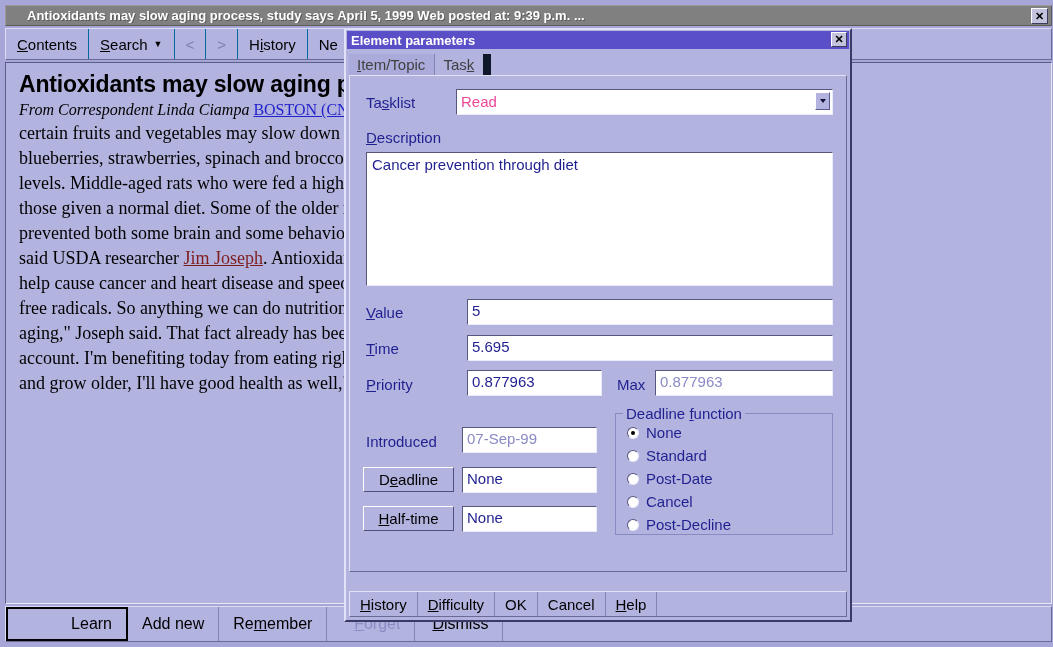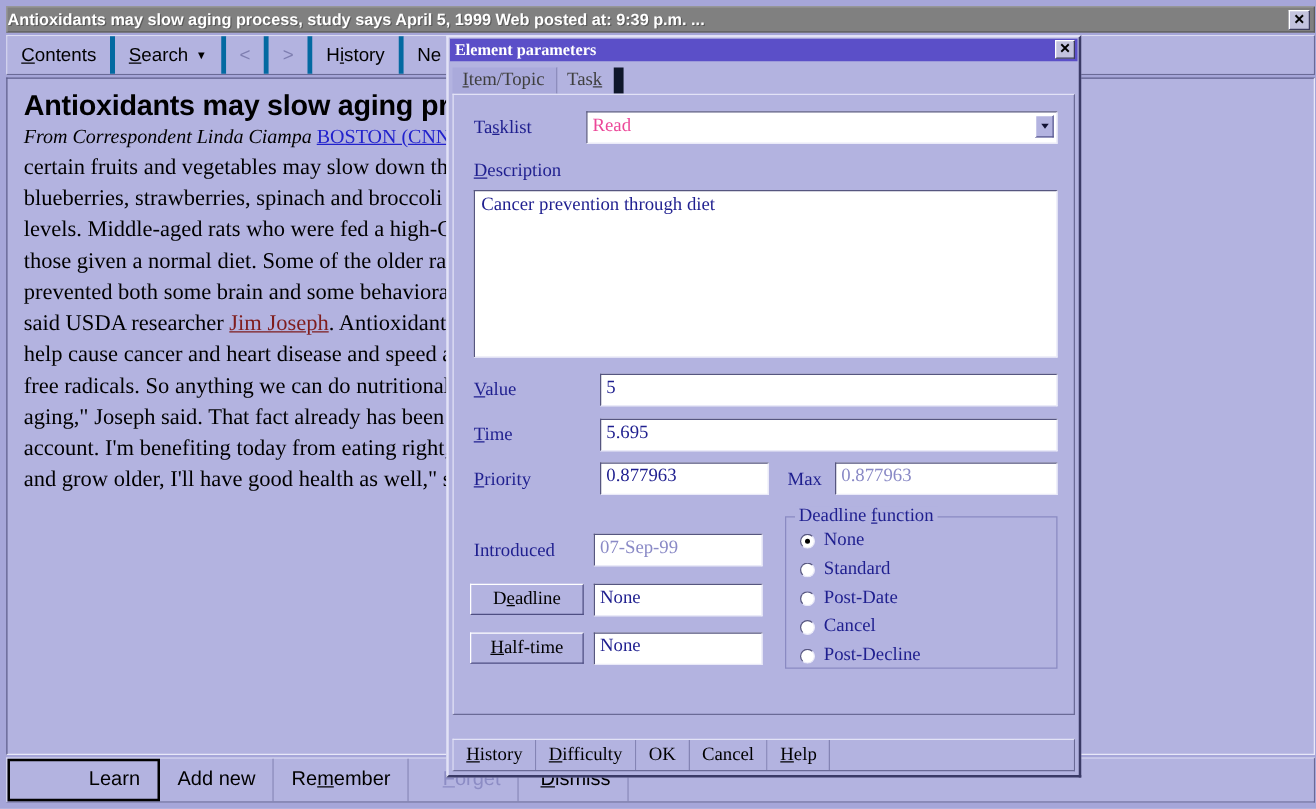--- a/index.html
+++ b/index.html
@@ -40,21 +40,21 @@
     box-sizing: border-box;
     border-top: 1px solid #9a9a9a;
     border-left: 1px solid #9a9a9a;
     border-right: 1px solid #5c5c5c;
     border-bottom: 1px solid #5c5c5c;
   }
   .titlebar-text {
     color: #ffffff;
     font-size: 13px;
     font-weight: bold;
-    padding-left: 0;
+    padding-left: 21px;
     white-space: nowrap;
     overflow: hidden;
     text-shadow: 1px 1px 0 #5a5a5a;
   }
   .title-close {
     position: absolute;
     right: 3px; top: 2px;
     width: 17px; height: 16px;
     background: #c3c3de;
     border-top: 1px solid #ffffff;
@@ -85,21 +85,21 @@
     box-sizing: border-box;
   }
   .tb-btn {
     display: flex;
     align-items: center;
     justify-content: center;
     padding: 0 11px;
     font-size: 15px;
     color: #000000;
     background: #b3b3e0;
-    border-right: 4px solid #0369a1;
+    border-right: 1px solid #0369a1;
     cursor: pointer;
     white-space: nowrap;
     user-select: none;
   }
   .tb-btn.dim { color: #7e7eb0; }
   .tb-btn .arrow {
     margin-left: 6px;
     font-size: 9px;
     line-height: 1;
   }
@@ -188,29 +188,28 @@
   .bb-btn.default {
     border: 2px solid #000000;
     min-width: 122px;
   }
   .bb-btn.disabled { color: #8c8cc4; cursor: default; }
   .bb-filler { flex: 1; background: #b3b3e0; }
 
   
   #dialog {
     position: absolute;
-    left: 357px; top: 28px;
+    left: 344px; top: 28px;
     width: 508px; height: 594px;
     background: #b3b3e0;
     border-top: 2px solid #e2e2f6;
     border-left: 2px solid #e2e2f6;
     border-right: 2px solid #3a3a66;
     border-bottom: 2px solid #3a3a66;
     box-sizing: border-box;
-    font-family: Liberation Serif, serif;
   }
   .dlg-titlebar {
     position: absolute;
     left: 1px; top: 1px;
     width: 502px; height: 18px;
     background: #5b4fc8;
     display: flex;
     align-items: center;
   }
   .dlg-title-text {

